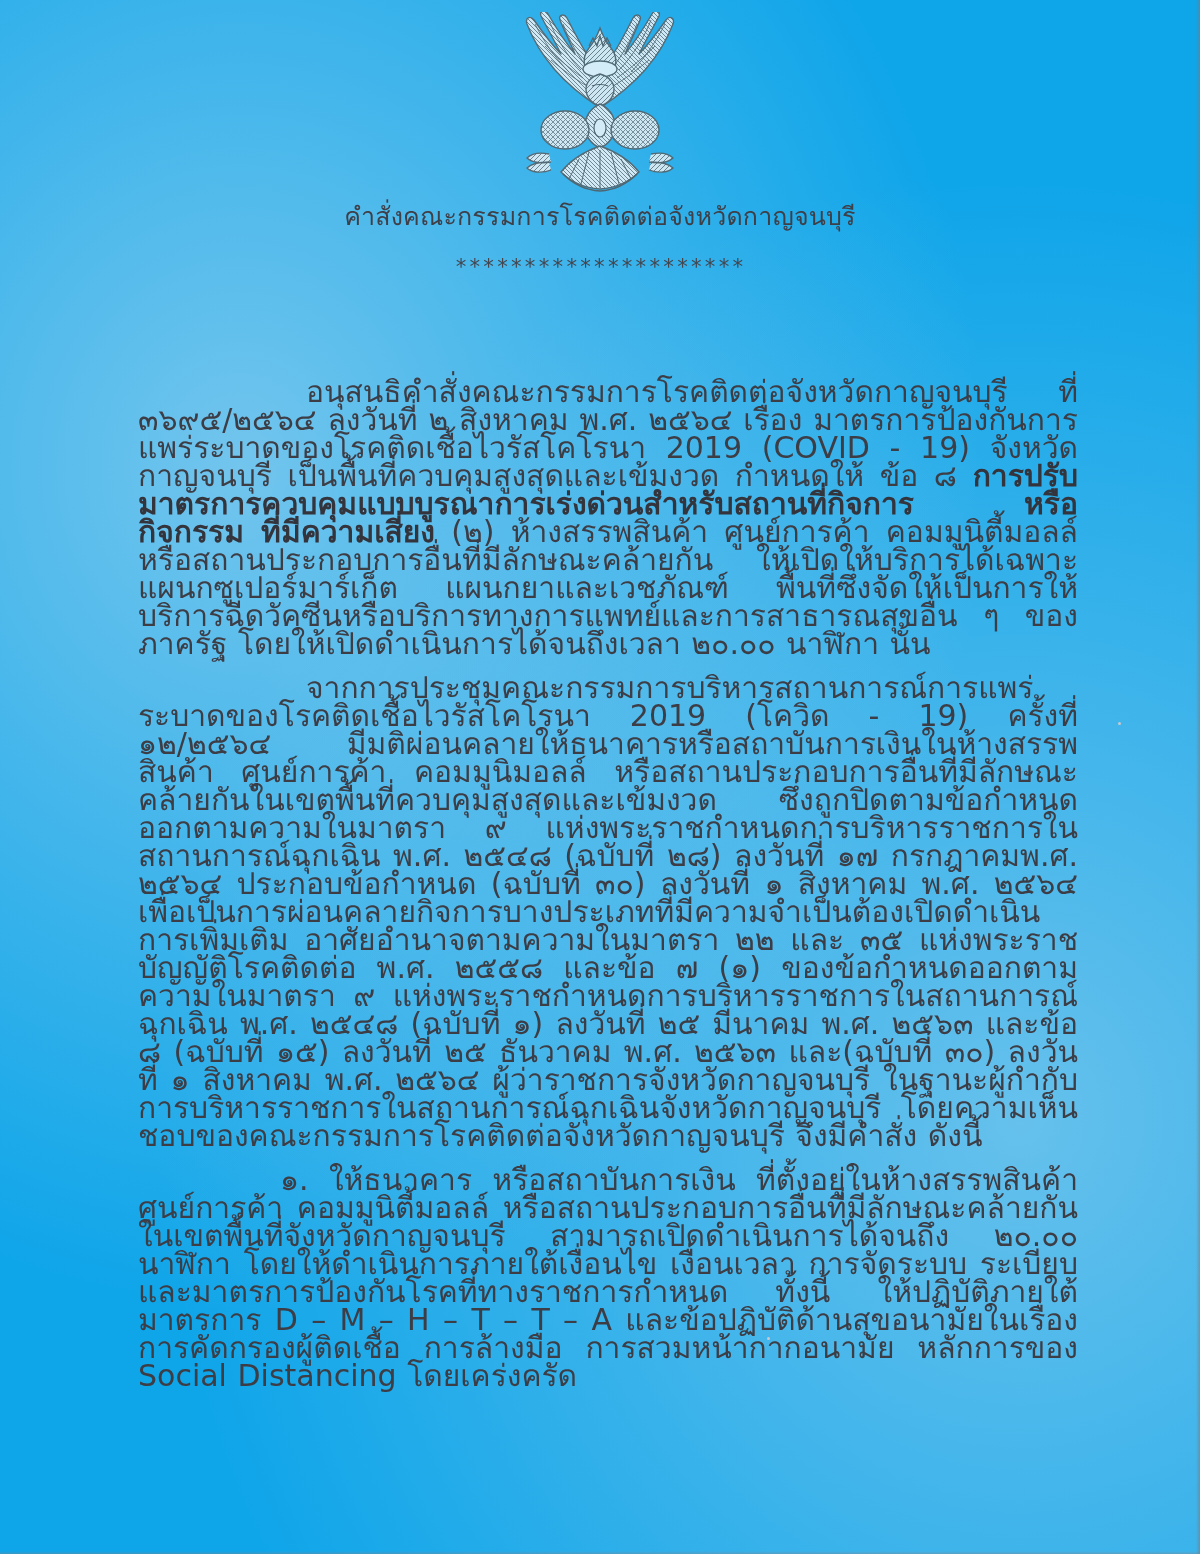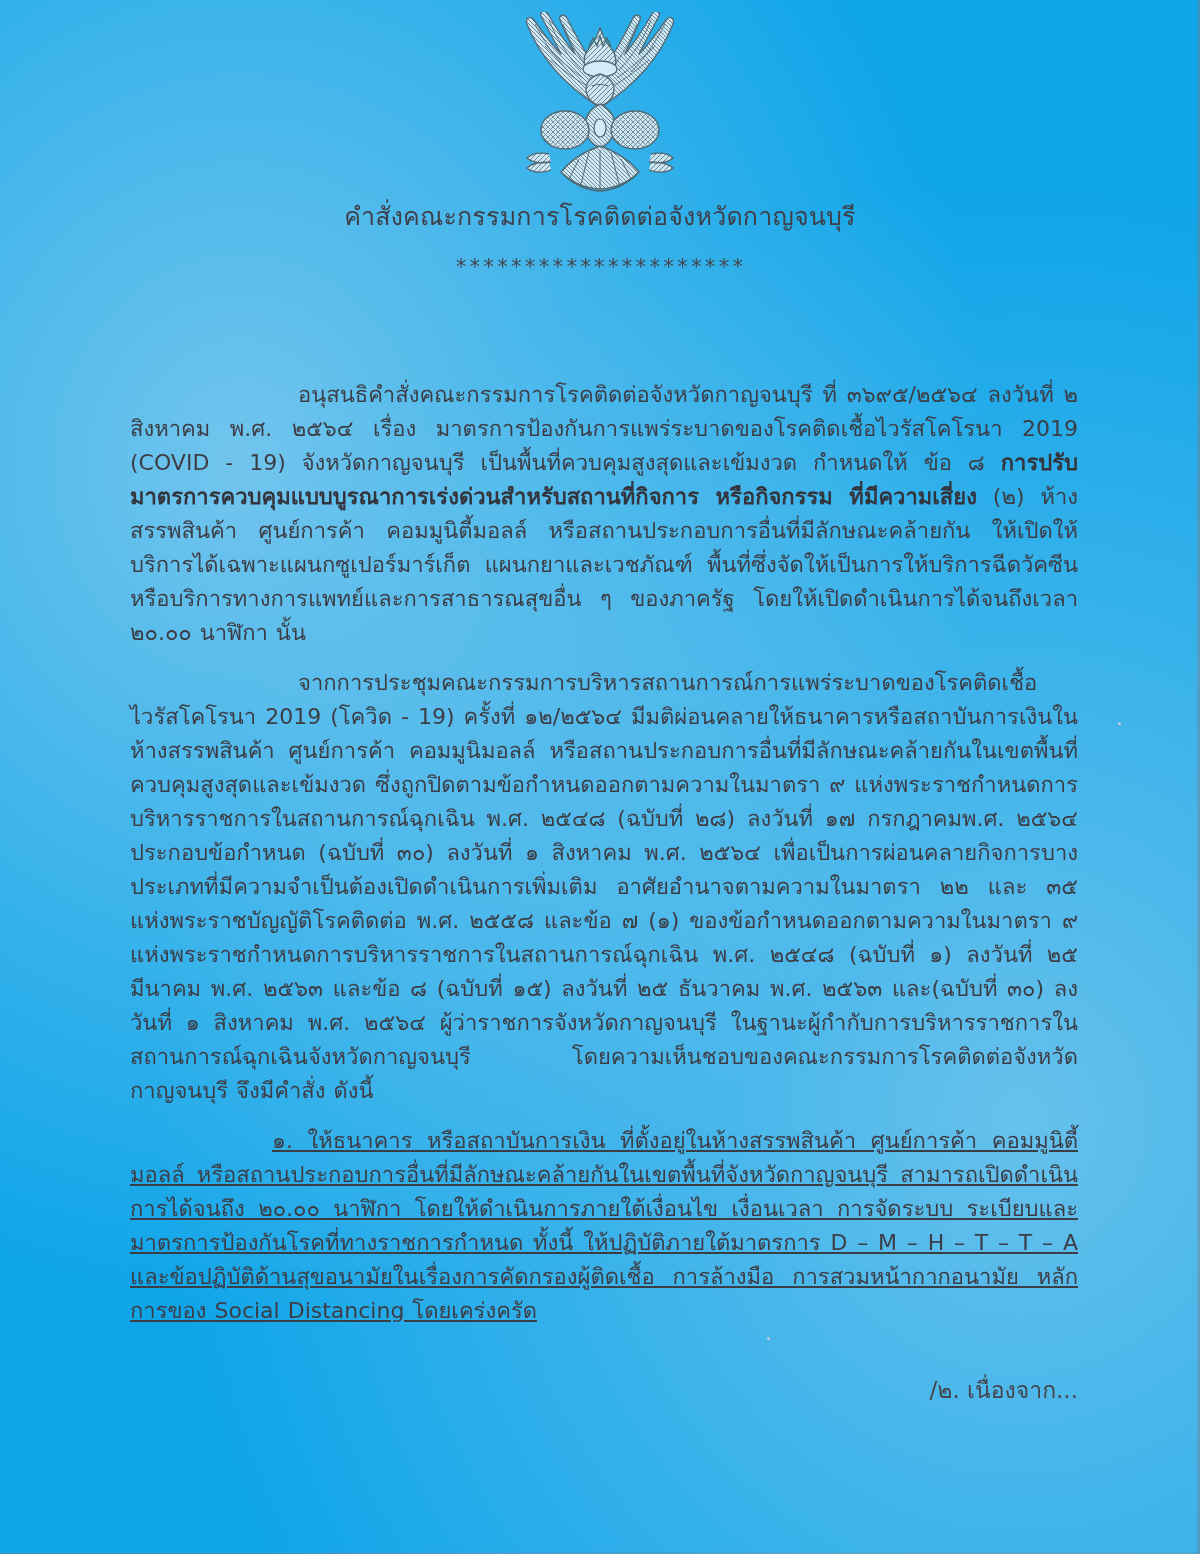--- a/index.html
+++ b/index.html
@@ -100,29 +100,29 @@
   }
 
   
   .body-block {
     position: absolute;
     top: 378px;
     left: 130px;
     width: 948px;
   }
   .para {
-    font-size: 22px;
-    line-height: 34px;
+    font-size: 30px;
+    line-height: 28px;
     text-align: justify;
     text-justify: inter-word;
     color: #3d3d46;
-    margin: 0 0 16px 0;
+    margin: 0 0 16px 8px;
     word-spacing: 1px;
   }
-  .para.tight { margin-bottom: 0; text-decoration: underline; }
+  .para.tight { margin-bottom: 0; }
   .para .ind {
     display: inline-block;
     width: 168px;
   }
   .para .ind-sm {
     display: inline-block;
     width: 142px;
   }
   .b { font-weight: 700; color: #34343d; }
 
@@ -246,20 +246,19 @@
     <p class="para">
       <span class="ind"></span><span>จากการประชุมคณะกรรมการบริหารสถานการณ์การแพร่ระบาดของโรคติดเชื้อไวรัสโคโรนา 2019 (โควิด - 19)  ครั้งที่ ๑๒/๒๕๖๔ มีมติผ่อนคลายให้ธนาคารหรือสถาบันการเงินในห้างสรรพสินค้า ศูนย์การค้า คอมมูนิมอลล์ หรือสถานประกอบการอื่นที่มีลักษณะคล้ายกันในเขตพื้นที่ควบคุมสูงสุดและเข้มงวด ซึ่งถูกปิดตามข้อกำหนดออกตามความในมาตรา ๙ แห่งพระราชกำหนดการบริหารราชการในสถานการณ์ฉุกเฉิน พ.ศ. ๒๕๔๘ (ฉบับที่ ๒๘) ลงวันที่ ๑๗ กรกฎาคมพ.ศ. ๒๕๖๔ ประกอบข้อกำหนด (ฉบับที่ ๓๐) ลงวันที่ ๑ สิงหาคม พ.ศ. ๒๕๖๔ เพื่อเป็นการผ่อนคลายกิจการบางประเภทที่มีความจำเป็นต้องเปิดดำเนินการเพิ่มเติม  อาศัยอำนาจตามความในมาตรา ๒๒ และ ๓๕ แห่งพระราชบัญญัติโรคติดต่อ พ.ศ. ๒๕๕๘ และข้อ ๗ (๑) ของข้อกำหนดออกตามความในมาตรา ๙ แห่งพระราชกำหนดการบริหารราชการในสถานการณ์ฉุกเฉิน พ.ศ. ๒๕๔๘ (ฉบับที่ ๑) ลงวันที่ ๒๕  มีนาคม พ.ศ. ๒๕๖๓ และข้อ ๘ (ฉบับที่ ๑๕) ลงวันที่ ๒๕ ธันวาคม พ.ศ. ๒๕๖๓ และ(ฉบับที่ ๓๐) ลงวันที่ ๑ สิงหาคม พ.ศ. ๒๕๖๔ ผู้ว่าราชการจังหวัดกาญจนบุรี ในฐานะผู้กำกับการบริหารราชการในสถานการณ์ฉุกเฉินจังหวัดกาญจนบุรี โดยความเห็นชอบของคณะกรรมการโรคติดต่อจังหวัดกาญจนบุรี จึงมีคำสั่ง ดังนี้</span>
     </p>
 
     <p class="para tight">
       <span class="ind-sm"></span><span>๑. ให้ธนาคาร หรือสถาบันการเงิน ที่ตั้งอยู่ในห้างสรรพสินค้า ศูนย์การค้า คอมมูนิตี้มอลล์ หรือสถานประกอบการอื่นที่มีลักษณะคล้ายกันในเขตพื้นที่จังหวัดกาญจนบุรี สามารถเปิดดำเนินการได้จนถึง ๒๐.๐๐ นาฬิกา  โดยให้ดำเนินการภายใต้เงื่อนไข เงื่อนเวลา การจัดระบบ ระเบียบและมาตรการป้องกันโรคที่ทางราชการกำหนด ทั้งนี้ ให้ปฏิบัติภายใต้มาตรการ D – M – H – T – T – A และข้อปฏิบัติด้านสุขอนามัยในเรื่องการคัดกรองผู้ติดเชื้อ การล้างมือ การสวมหน้ากากอนามัย หลักการของ Social Distancing โดยเคร่งครัด</span>
     </p>
 
   </div>
 
-  <div class="footer-note">/๒. เนื่องจาก...</div>
 
   <div class="speck" style="left:767px; top:1337px; width:3px; height:3px;"></div>
   <div class="speck" style="left:1118px; top:722px; width:3px; height:3px;"></div>
 
   <div class="scan-edge-right"></div>
   <div class="scan-edge-bottom"></div>
 </div>
 
 </body></html>

